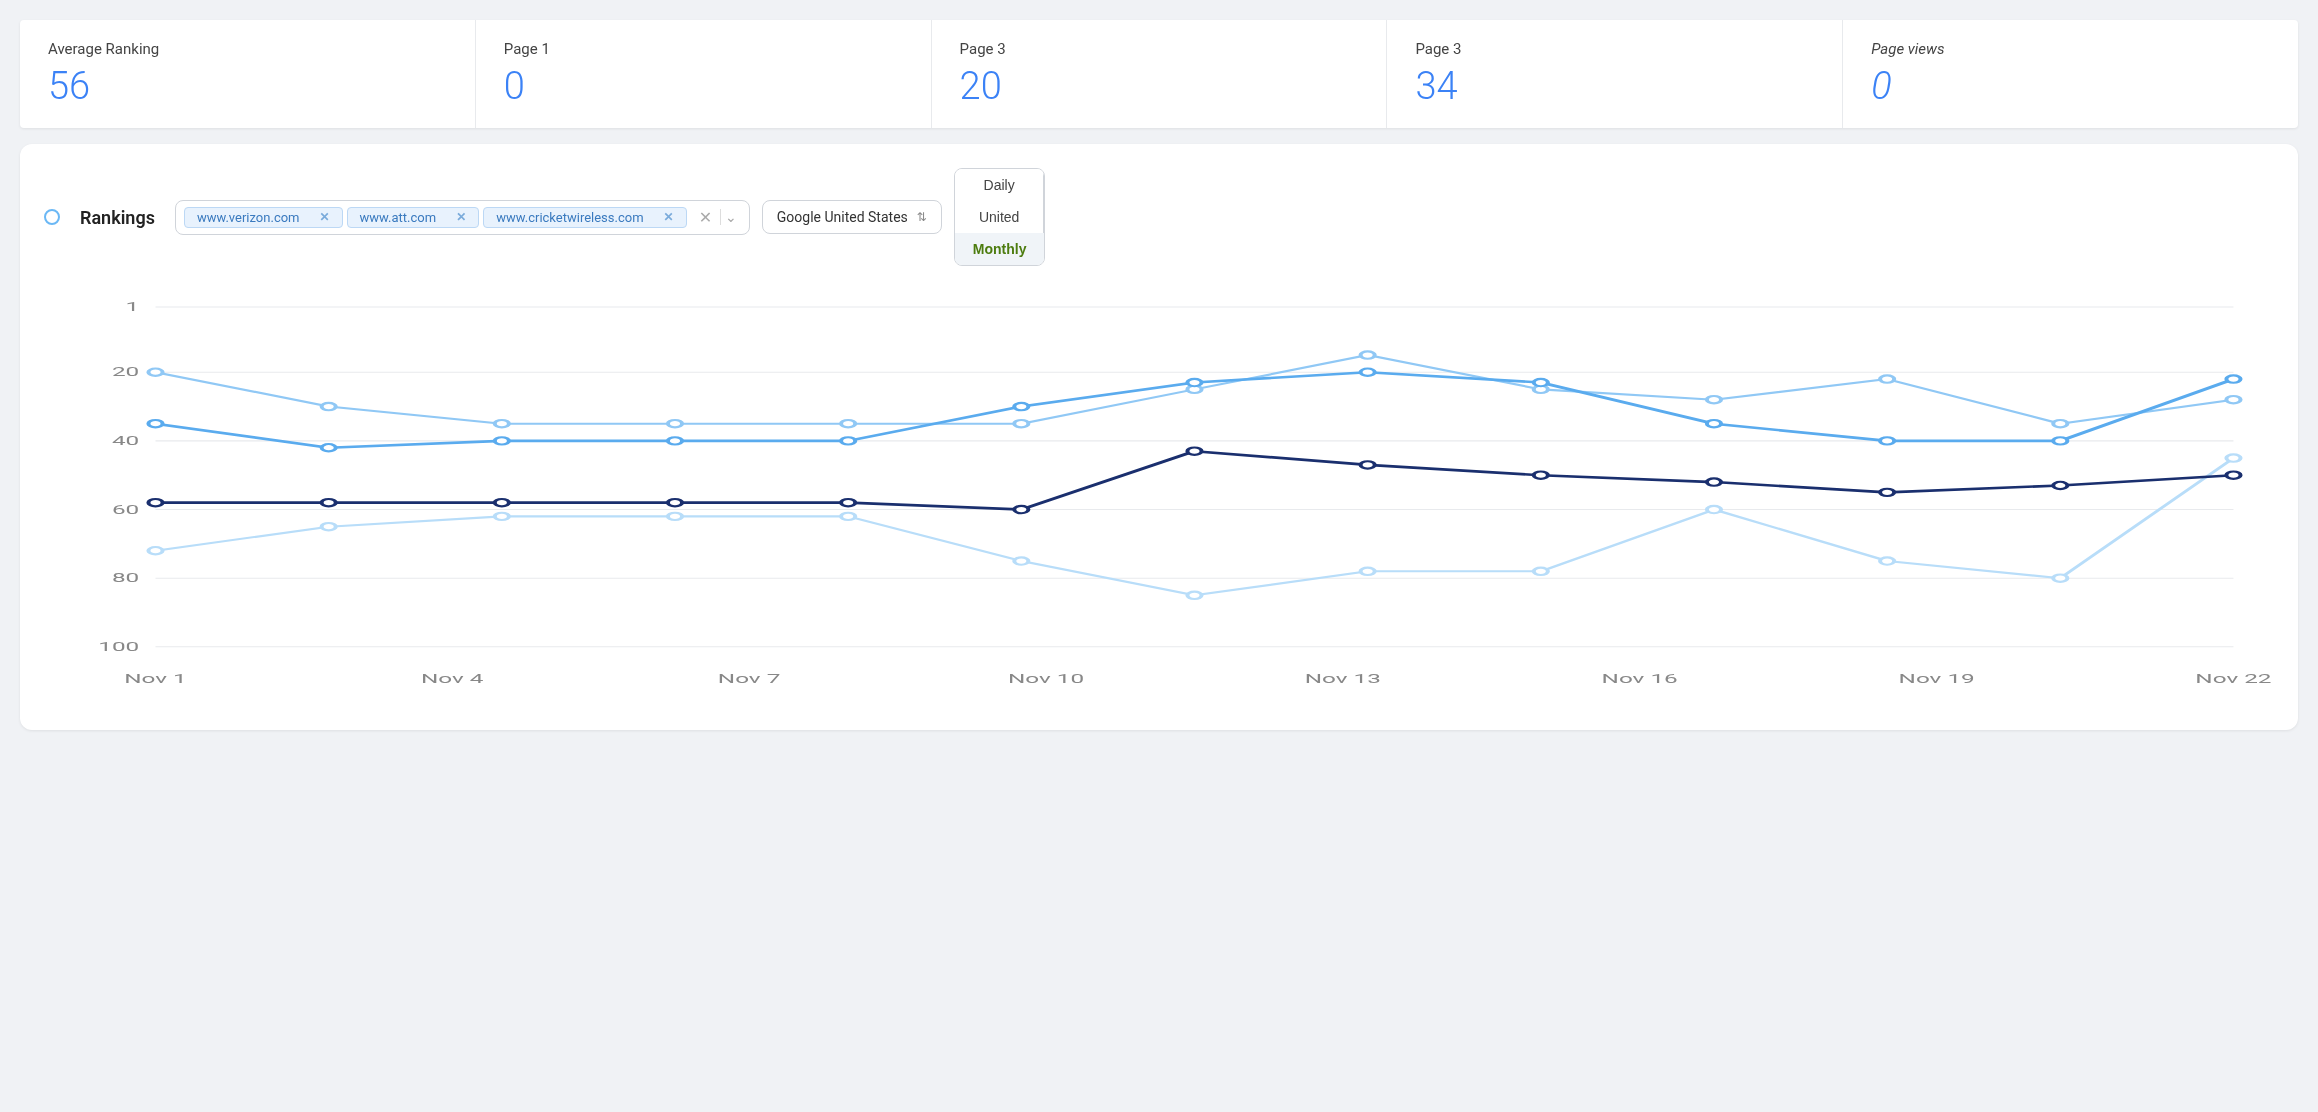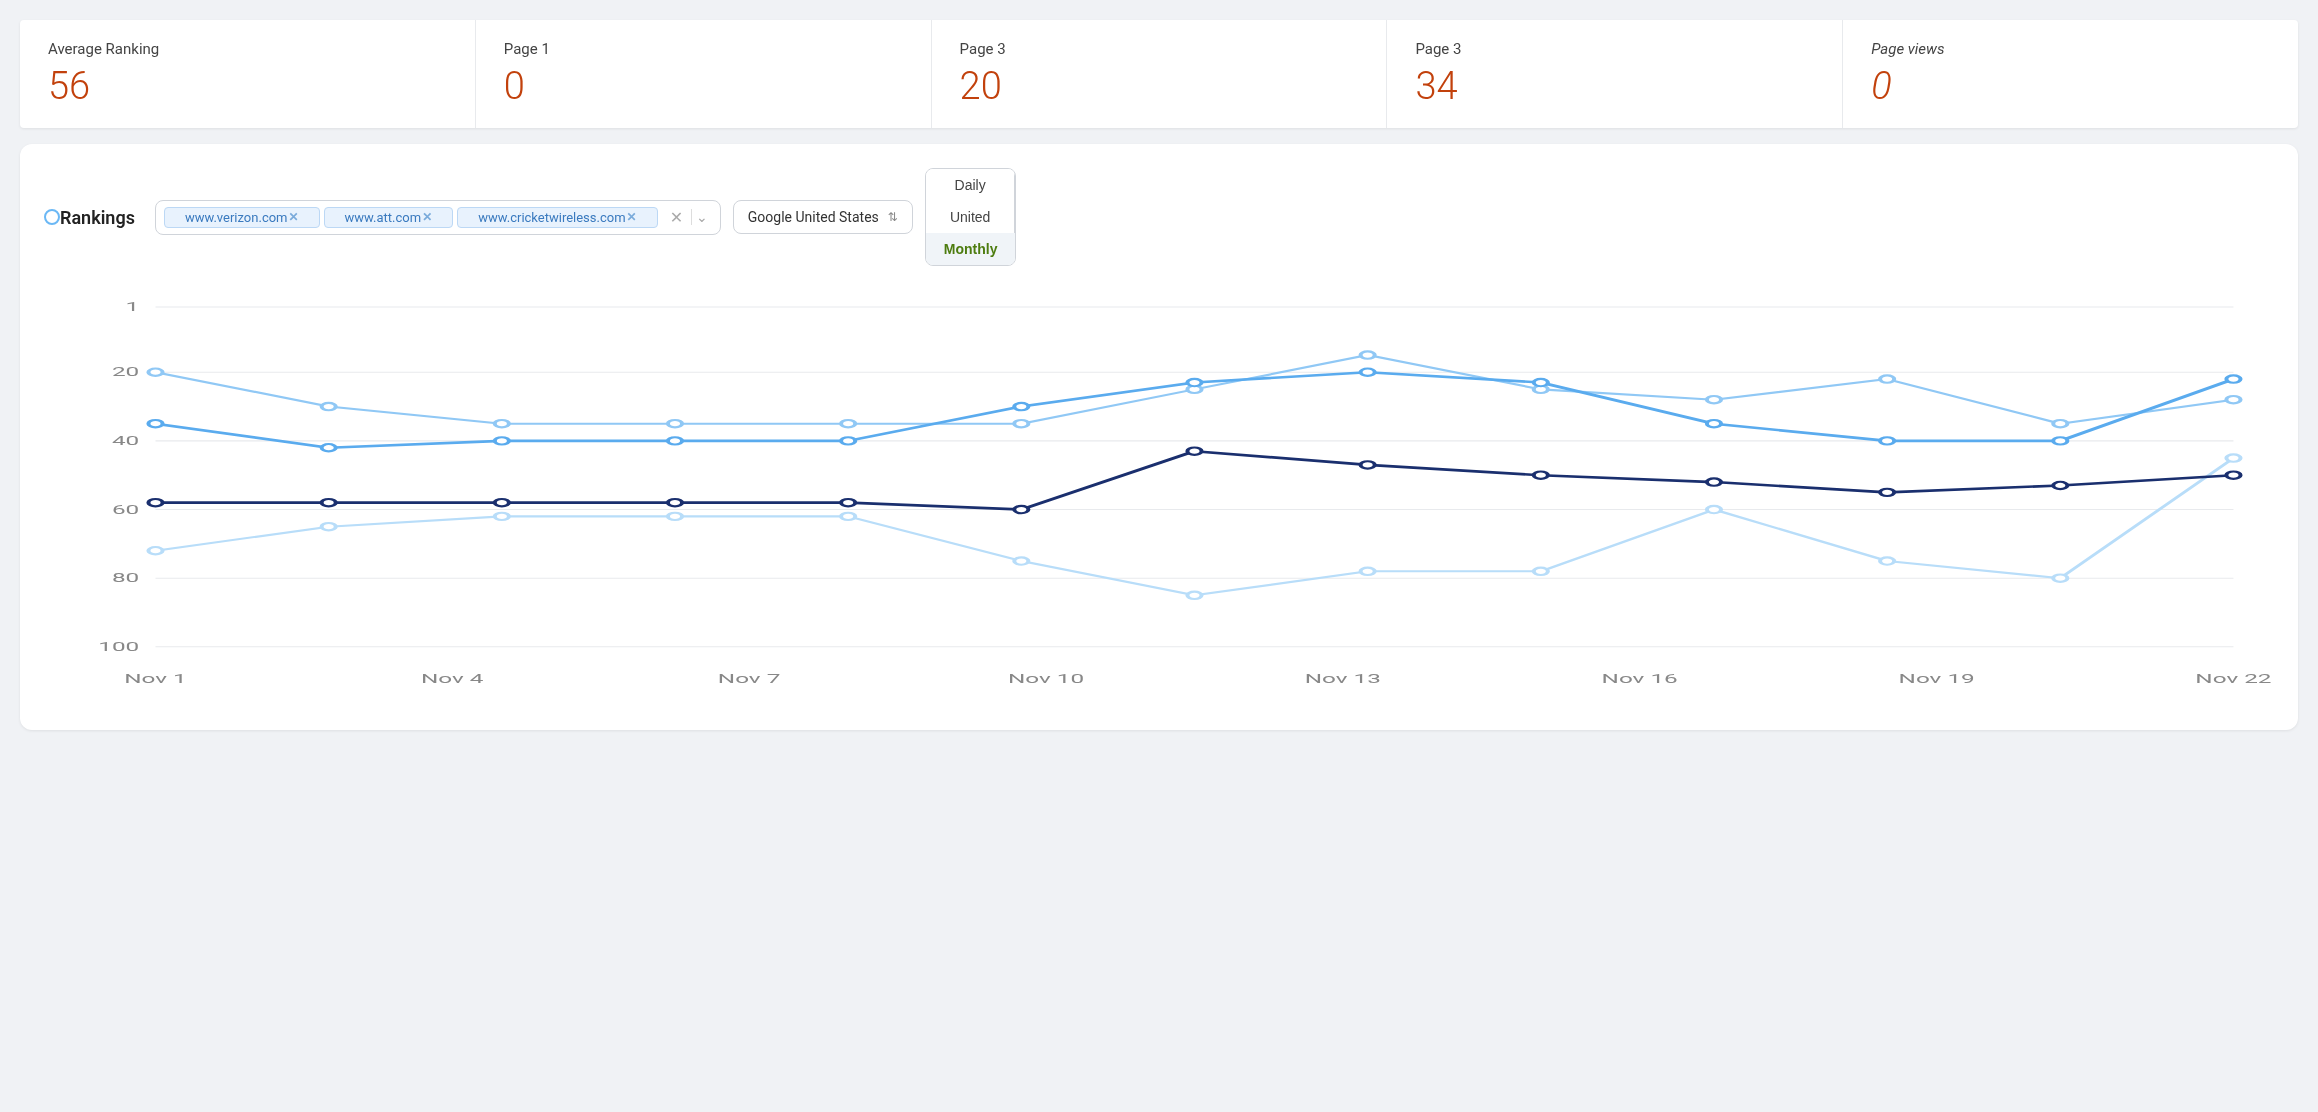--- a/index.html
+++ b/index.html
@@ -27,21 +27,21 @@
     .stat-item:last-child { border-right: none; font-style: italic; }
     .stat-label {
       font-size: 15px;
       color: #444;
       margin-bottom: 6px;
       font-weight: 400;
     }
     .stat-value {
       font-size: 38px;
       font-weight: 300;
-      color: #c2410c;
+      color: #3b82f6;
     }
 
     
     .chart-card {
       background: #fff;
       border-radius: 12px;
       padding: 24px;
       box-shadow: 0 1px 3px rgba(0,0,0,0.08);
     }
 
@@ -49,21 +49,21 @@
     .chart-toolbar {
       display: flex;
       align-items: center;
       gap: 12px;
       margin-bottom: 20px;
       flex-wrap: wrap;
     }
     .chart-title-area {
       display: flex;
       align-items: center;
-      gap: 0;
+      gap: 20px;
       margin-right: 8px;
     }
     .rankings-dot {
       width: 16px;
       height: 16px;
       border-radius: 50%;
       border: 2px solid #6bb8f5;
       background: transparent;
     }
     .chart-title {
@@ -89,24 +89,24 @@
       display: flex;
       gap: 4px;
       flex-wrap: wrap;
     }
     .tag {
       display: inline-flex;
       align-items: center;
       background: #e8f2fd;
       border: 1px solid #bcd8f5;
       border-radius: 4px;
-      padding: 2px 20px;
+      padding: 2px 12px;
       font-size: 13px;
       color: #3a7abf;
-      gap: 1px;
+      gap: 20px;
     }
     .tag-x {
       cursor: pointer;
       font-size: 12px;
       color: #7aabdb;
       font-weight: bold;
     }
     .input-clear {
       margin-left: auto;
       color: #aaa;

